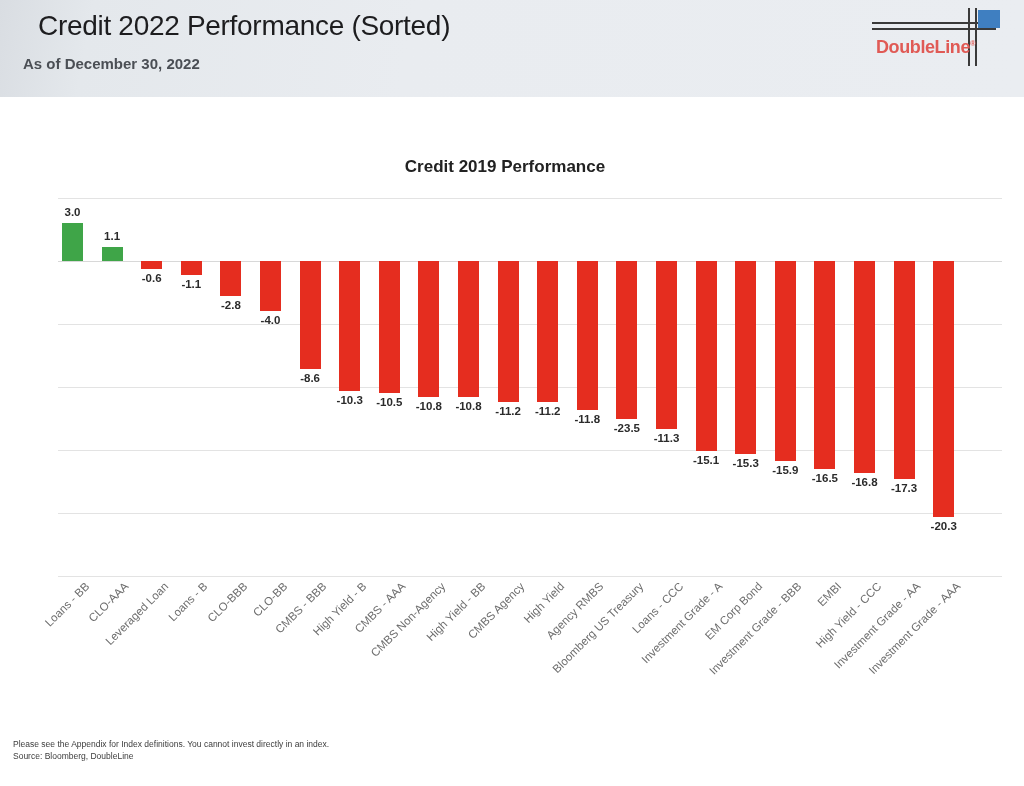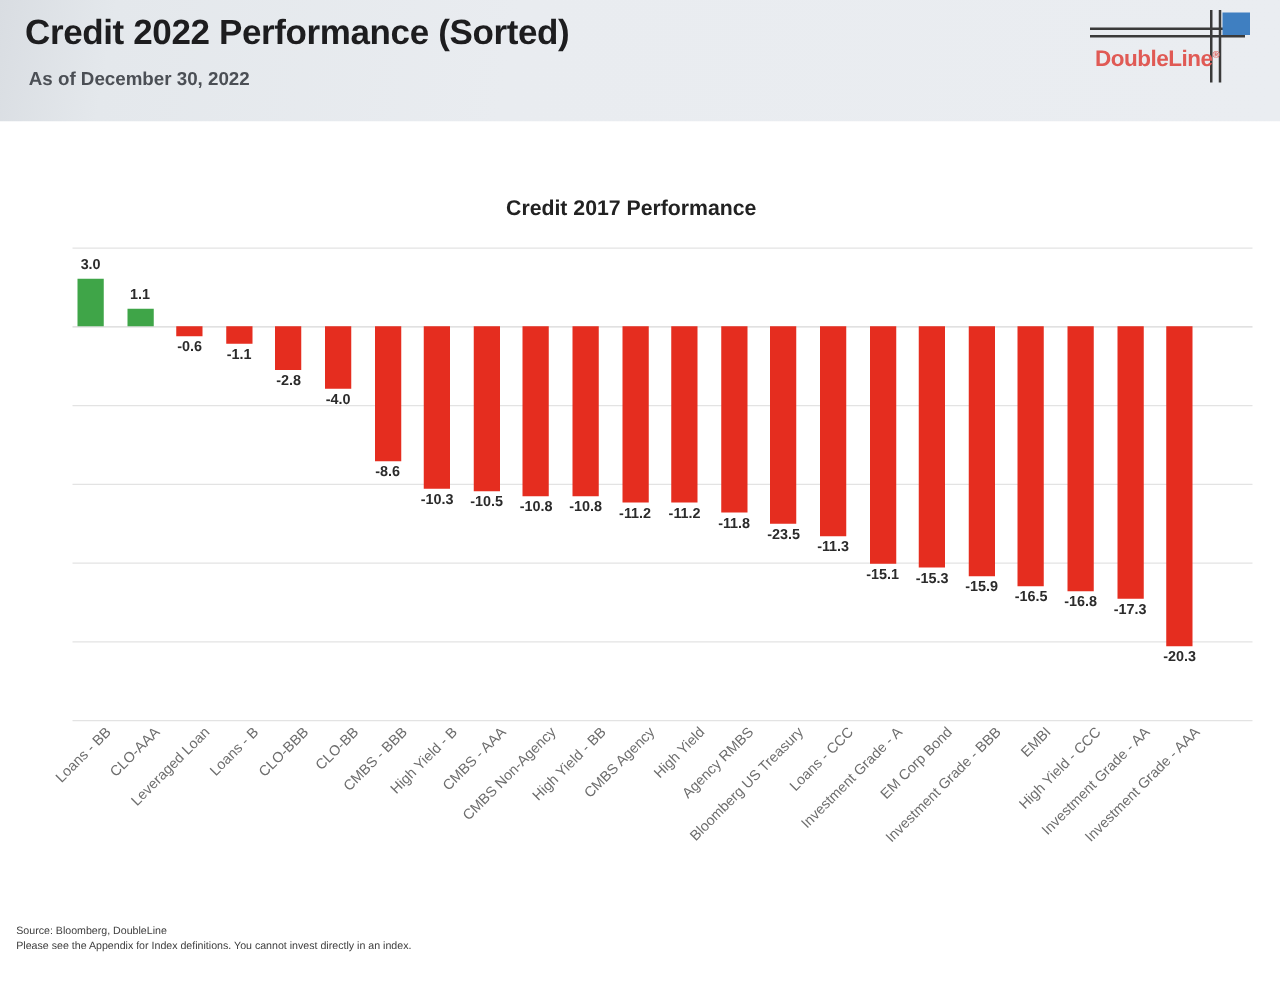--- a/index.html
+++ b/index.html
@@ -11,22 +11,22 @@
     position:relative;
   }
 
   
   .header{
     position:absolute;left:0;top:0;width:1024px;height:97px;
     background:linear-gradient(100deg,#d9dde2 0%,#e4e8ec 9%,#e9ecf0 40%,#eaedf1 100%);
     box-sizing:border-box;
   }
   .header-title{
-    position:absolute;left:20px;top:10px;
-    font-size:28px;font-weight:bold;color:#1d1d1f;
+    position:absolute;left:38px;top:10px;
+    font-size:28px;font-weight:normal;color:#1d1d1f;
     letter-spacing:-0.3px;
   }
   .header-sub{
     position:absolute;left:23px;top:55px;
     font-size:15px;font-weight:bold;color:#4b4f55;
   }
 
   
   .logo{position:absolute;right:18px;top:6px;width:138px;height:66px;}
   .logo-hline{position:absolute;background:#3a3a3a;height:2px;}
@@ -90,21 +90,21 @@
   <div class="logo">
     <div class="logo-hline" style="left:4px;top:16px;width:124px;"></div>
     <div class="logo-hline" style="left:4px;top:22px;width:124px;"></div>
     <div class="logo-vline" style="left:100px;top:2px;height:58px;"></div>
     <div class="logo-vline" style="left:107px;top:2px;height:58px;"></div>
     <div class="logo-sq" style="left:110px;top:4px;width:22px;height:18px;"></div>
     <div class="logo-word"><span>DoubleLine</span><span class="logo-reg">®</span></div>
   </div>
 </div>
 
-<div class="chart-title">Credit 2017 Performance</div>
+<div class="chart-title">Credit 2019 Performance</div>
 
 <div class="plot" id="plot">
     <div class="gridline" style="top: 0px;"></div>
     <div class="gridline zeroline" style="top: 63px;"></div>
     <div class="gridline" style="top: 126px;"></div>
     <div class="gridline" style="top: 189px;"></div>
     <div class="gridline" style="top: 252px;"></div>
     <div class="gridline" style="top: 315px;"></div>
     <div class="gridline" style="top: 378px;"></div>
     <div class="bar pos" title="Loans - BB: 3.0" style="left: 4px; width: 21px; top: 25.2px; height: 37.8px;"></div>
@@ -175,15 +175,15 @@
     <div class="xlabel" style="left: 658.1px;">Investment Grade - A</div>
     <div class="xlabel" style="left: 697.7px;">EM Corp Bond</div>
     <div class="xlabel" style="left: 737.3px;">Investment Grade - BBB</div>
     <div class="xlabel" style="left: 776.9px;">EMBI</div>
     <div class="xlabel" style="left: 816.5px;">High Yield - CCC</div>
     <div class="xlabel" style="left: 856.1px;">Investment Grade - AA</div>
     <div class="xlabel" style="left: 895.7px;">Investment Grade - AAA</div>
   </div>
 
 <div class="footer">
+  <div>Please see the Appendix for Index definitions. You cannot invest directly in an index.</div>
   <div>Source: Bloomberg, DoubleLine</div>
-  <div>Please see the Appendix for Index definitions. You cannot invest directly in an index.</div>
 </div>
 
 </body></html>

